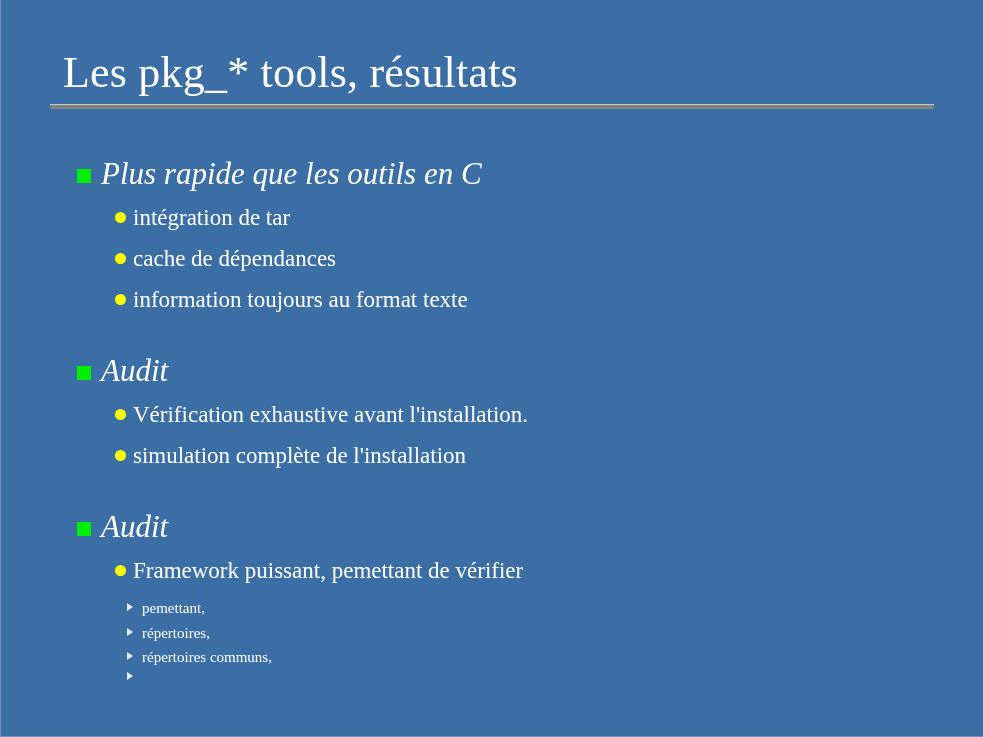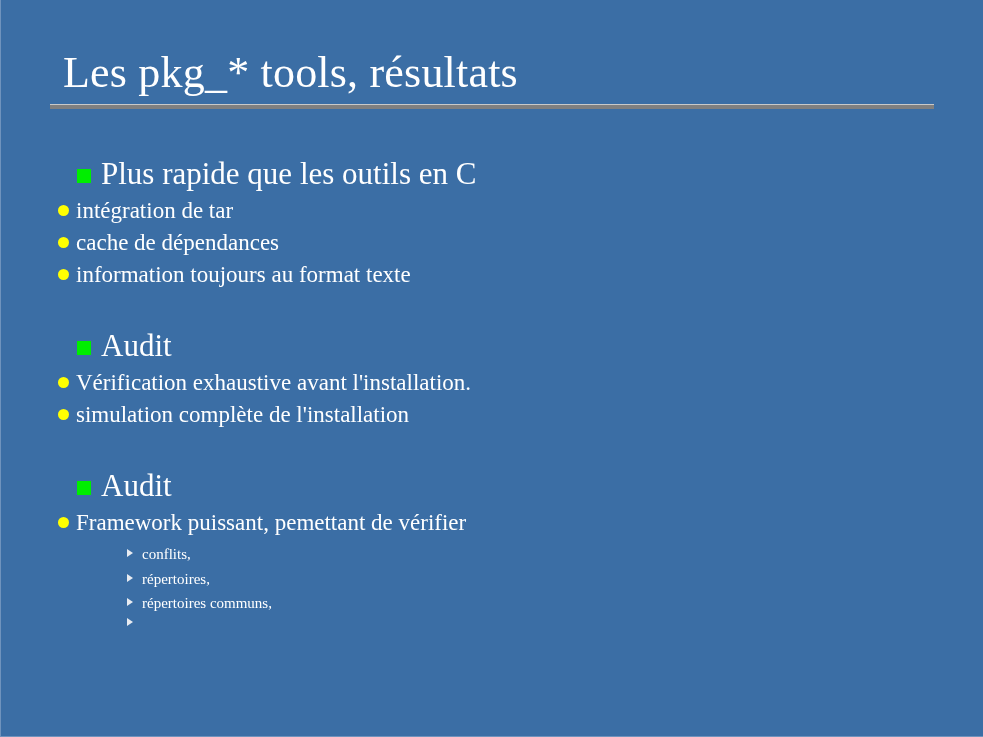--- a/index.html
+++ b/index.html
@@ -71,20 +71,21 @@
   .group:last-child {
     margin-bottom: 0;
   }
 
   
   .l1 {
     display: flex;
     align-items: baseline;
     padding-left: 76px;
     margin: 0 0 2px 0;
+    font-style: italic;
   }
   .l1 .marker-wrap {
     flex: 0 0 auto;
     width: 24px;
     display: flex;
     align-items: center;
     height: 1em;
     position: relative;
     top: -1px;
   }
@@ -102,22 +103,22 @@
 
   
   .l2-list {
     margin: 0;
     padding: 0;
     list-style: none;
   }
   .l2 {
     display: flex;
     align-items: baseline;
-    padding-left: 57px;
-    margin: 0;
+    padding-left: 105px;
+    margin: 9px;
   }
   .l2 .marker-wrap {
     flex: 0 0 auto;
     width: 18px;
     display: flex;
     align-items: center;
     height: 1em;
     position: relative;
     top: -2px;
   }
@@ -246,21 +247,21 @@
             <span class="bullet-dot"></span>
           </span>
           <span class="text">Framework puissant, pemettant de vérifier</span>
         </li>
       </ul>
       <ul class="l3-list">
         <li class="l3">
           <span class="marker-wrap">
             <span class="bullet-tri"></span>
           </span>
-          <span class="text">conflits,</span>
+          <span class="text">pemettant,</span>
         </li>
         <li class="l3">
           <span class="marker-wrap">
             <span class="bullet-tri"></span>
           </span>
           <span class="text">répertoires,</span>
         </li>
         <li class="l3">
           <span class="marker-wrap">
             <span class="bullet-tri"></span>

